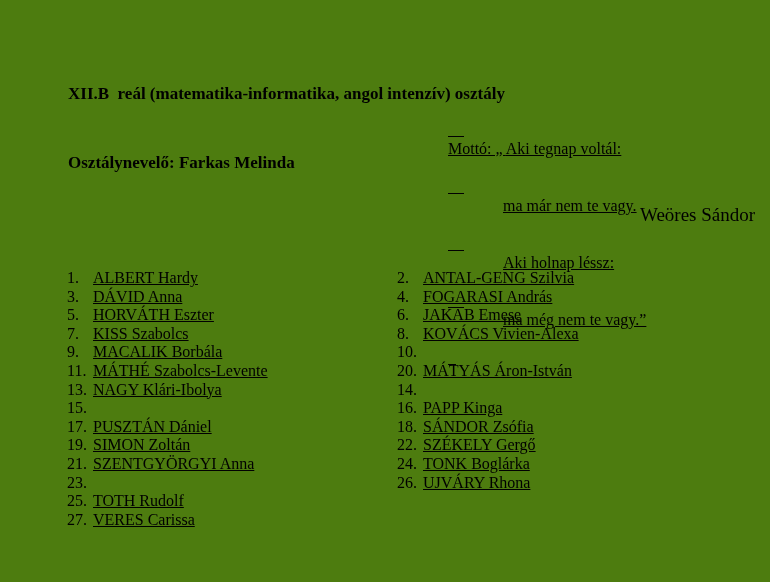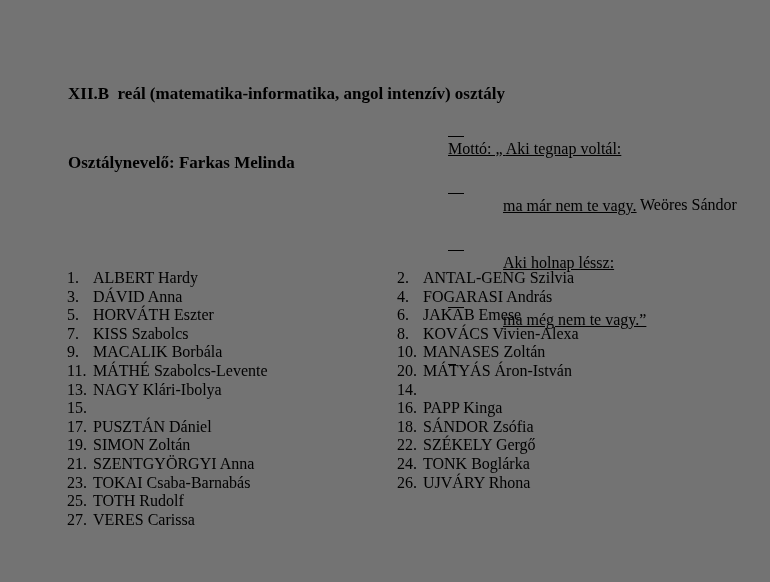--- a/index.html
+++ b/index.html
@@ -4,21 +4,21 @@
 <style>
   html, body {
     margin: 0;
     padding: 0;
     background: #ffffff;
   }
   .page {
     position: relative;
     width: 770px;
     height: 582px;
-    background: #737373;
+    background: #4d7c0f;
     font-family: "Liberation Serif", "DejaVu Serif", serif;
     color: #000000;
     overflow: hidden;
   }
   .doc-title {
     position: absolute;
     left: 68px;
     top: 36px;
     font-size: 17px;
     font-weight: bold;
@@ -33,42 +33,43 @@
     line-height: 19px;
     white-space: pre-wrap;
     text-decoration: underline;
   }
   .motto .indent {
     padding-left: 55px;
   }
   .motto-author {
     position: absolute;
     left: 640px;
-    top: 195px;
-    font-size: 16px;
+    top: 205px;
+    font-size: 19px;
     line-height: 19px;
   }
   .roster-col {
     position: absolute;
     top: 269px;
     font-size: 16px;
     line-height: 18.6px;
   }
   .roster-col.left  { left: 67px; }
   .roster-col.right { left: 397px; }
   .roster-row {
     display: flex;
   }
   .roster-num {
     display: inline-block;
     width: 26px;
     flex: 0 0 26px;
   }
   .roster-name {
     white-space: nowrap;
+    text-decoration: underline;
   }
 </style>
 </head>
 <body>
 
 <div class="page">
 
   <div class="doc-title">
     <div>XII.B  reál (matematika-informatika, angol intenzív) osztály</div>
     <div>Osztálynevelő: Farkas Melinda</div>
@@ -122,21 +123,20 @@
       <div class="roster-row">
       <span class="roster-num">19.</span>
       <span class="roster-name">SIMON Zoltán</span>
     </div>
       <div class="roster-row">
       <span class="roster-num">21.</span>
       <span class="roster-name">SZENTGYÖRGYI Anna</span>
     </div>
       <div class="roster-row">
       <span class="roster-num">23.</span>
-      <span class="roster-name">TOKAI Csaba-Barnabás</span>
     </div>
       <div class="roster-row">
       <span class="roster-num">25.</span>
       <span class="roster-name">TOTH Rudolf</span>
     </div>
       <div class="roster-row">
       <span class="roster-num">27.</span>
       <span class="roster-name">VERES Carissa</span>
     </div>
     </div>
@@ -153,21 +153,20 @@
       <div class="roster-row">
       <span class="roster-num">6.</span>
       <span class="roster-name">JAKAB Emese</span>
     </div>
       <div class="roster-row">
       <span class="roster-num">8.</span>
       <span class="roster-name">KOVÁCS Vivien-Alexa</span>
     </div>
       <div class="roster-row">
       <span class="roster-num">10.</span>
-      <span class="roster-name">MANASES Zoltán</span>
     </div>
       <div class="roster-row">
       <span class="roster-num">20.</span>
       <span class="roster-name">MÁTYÁS Áron-István</span>
     </div>
       <div class="roster-row">
       <span class="roster-num">14.</span>
     </div>
       <div class="roster-row">
       <span class="roster-num">16.</span>

